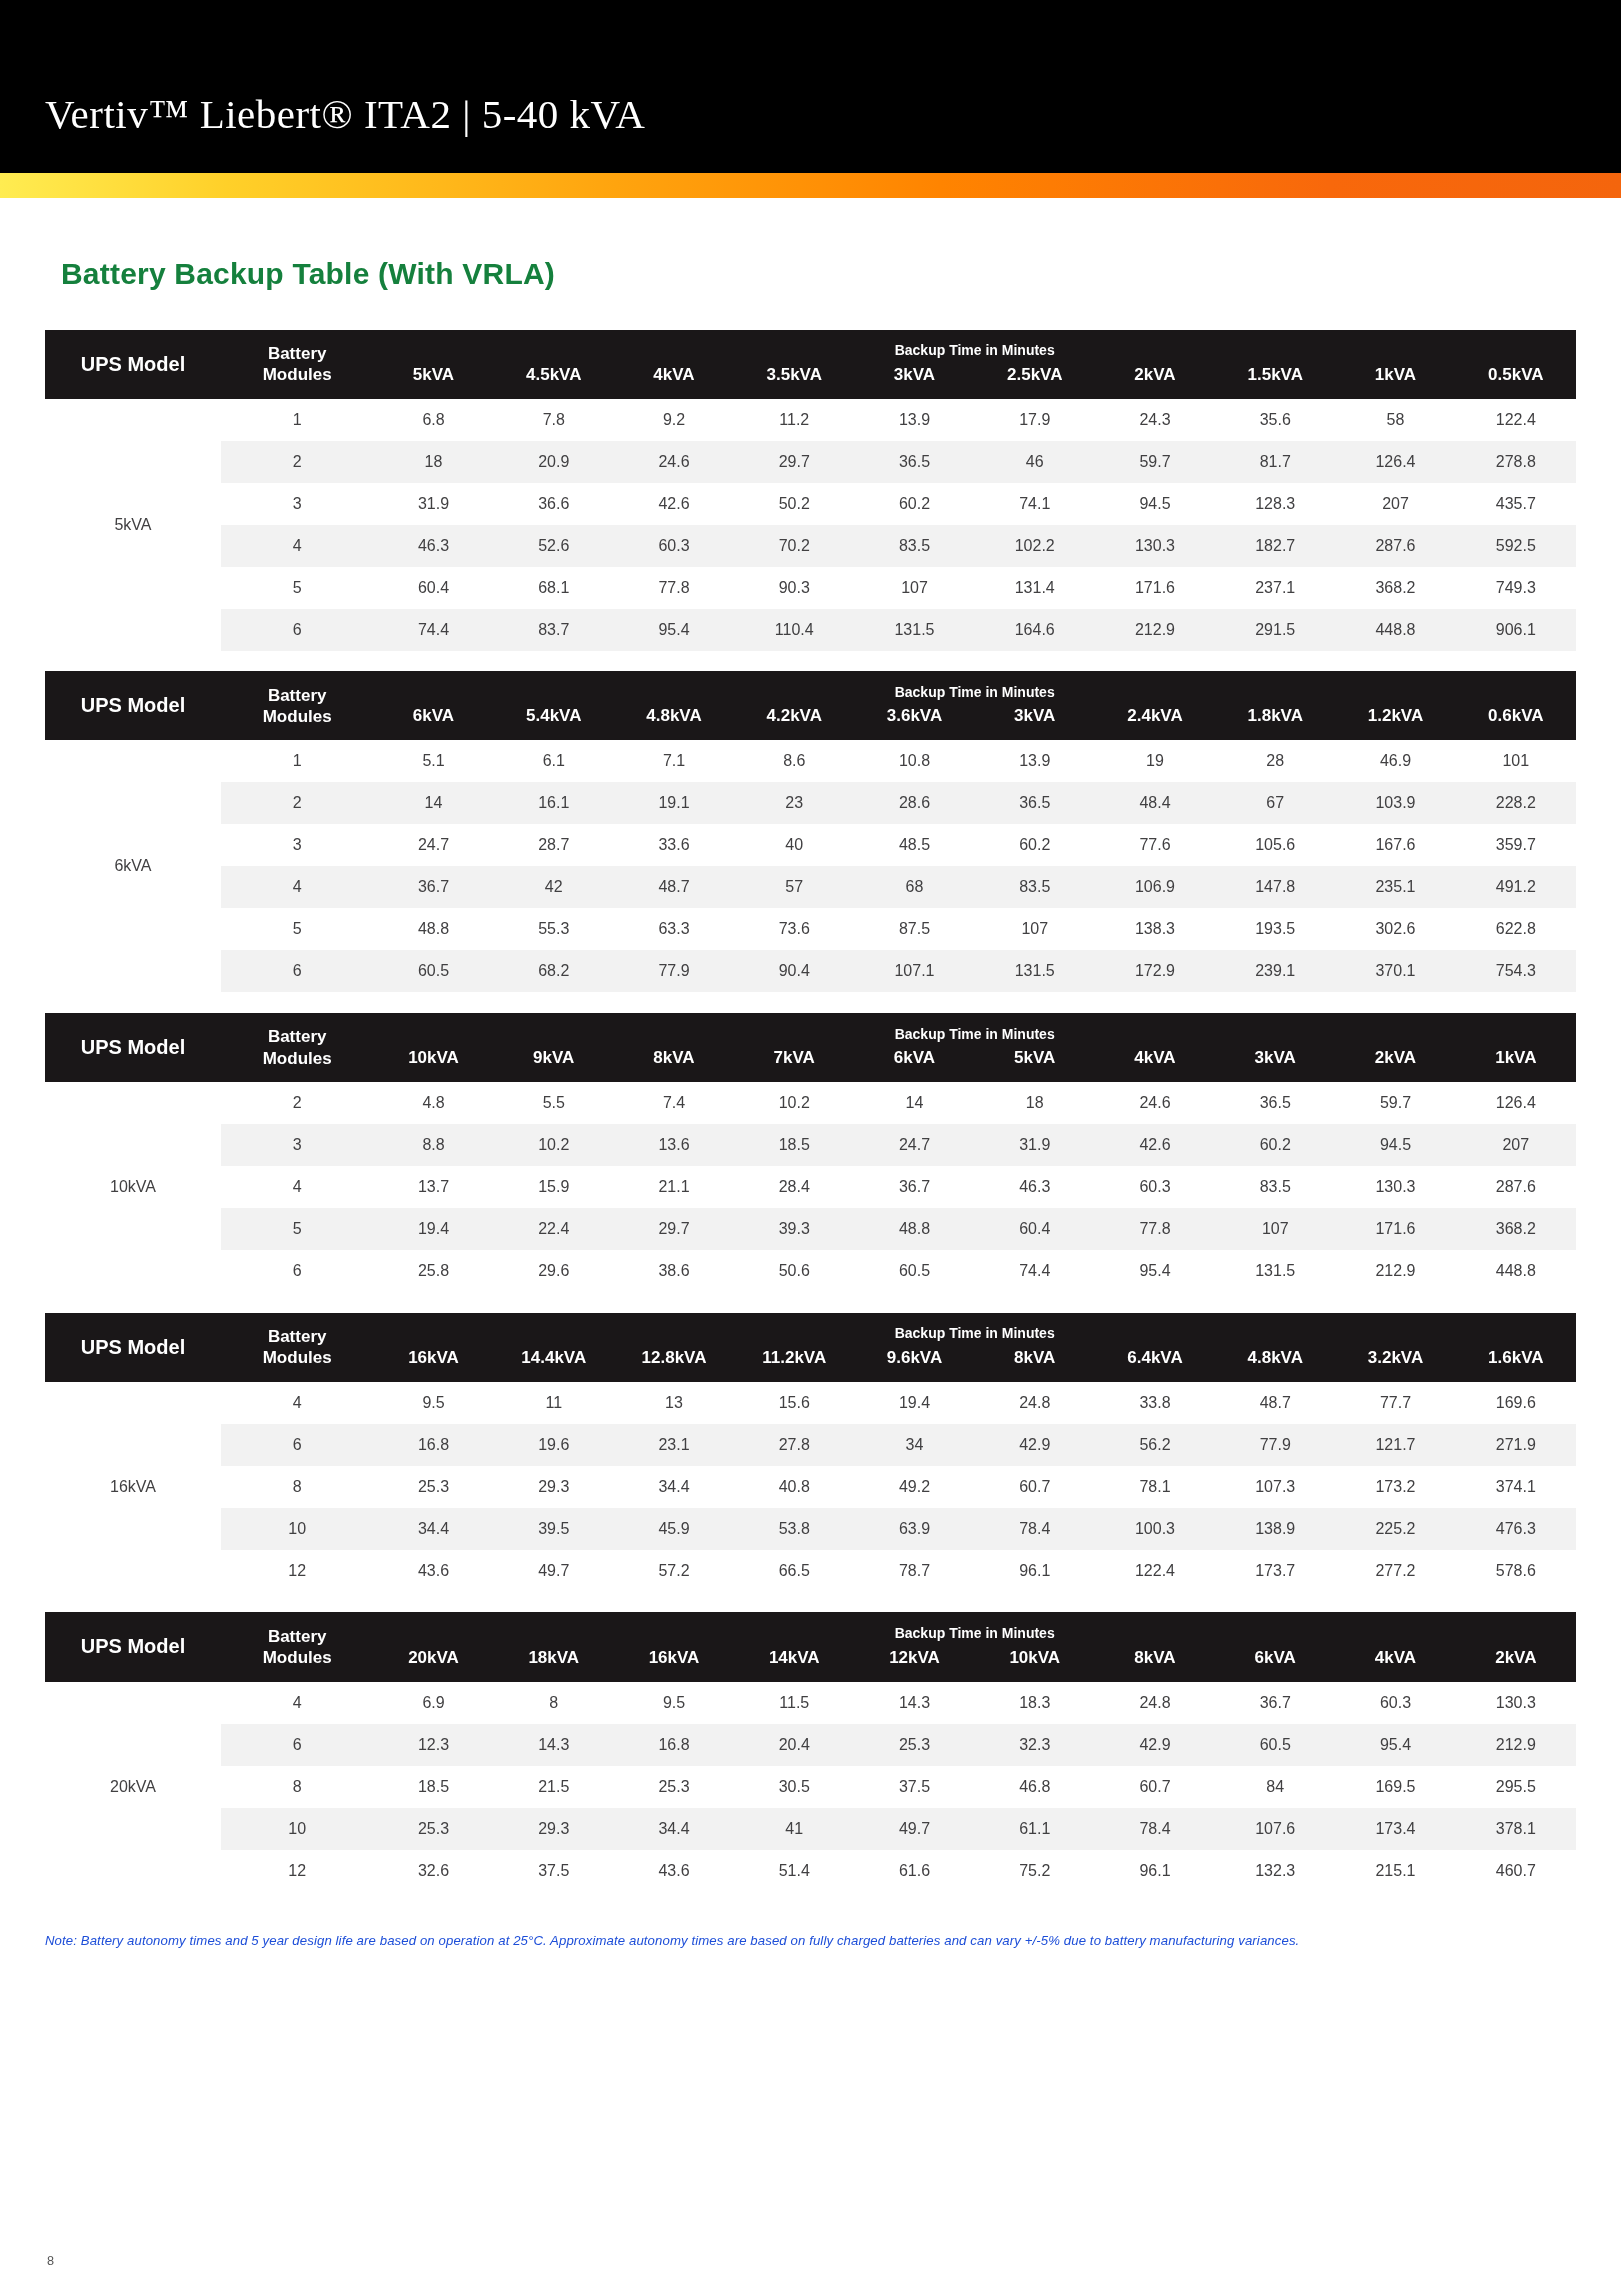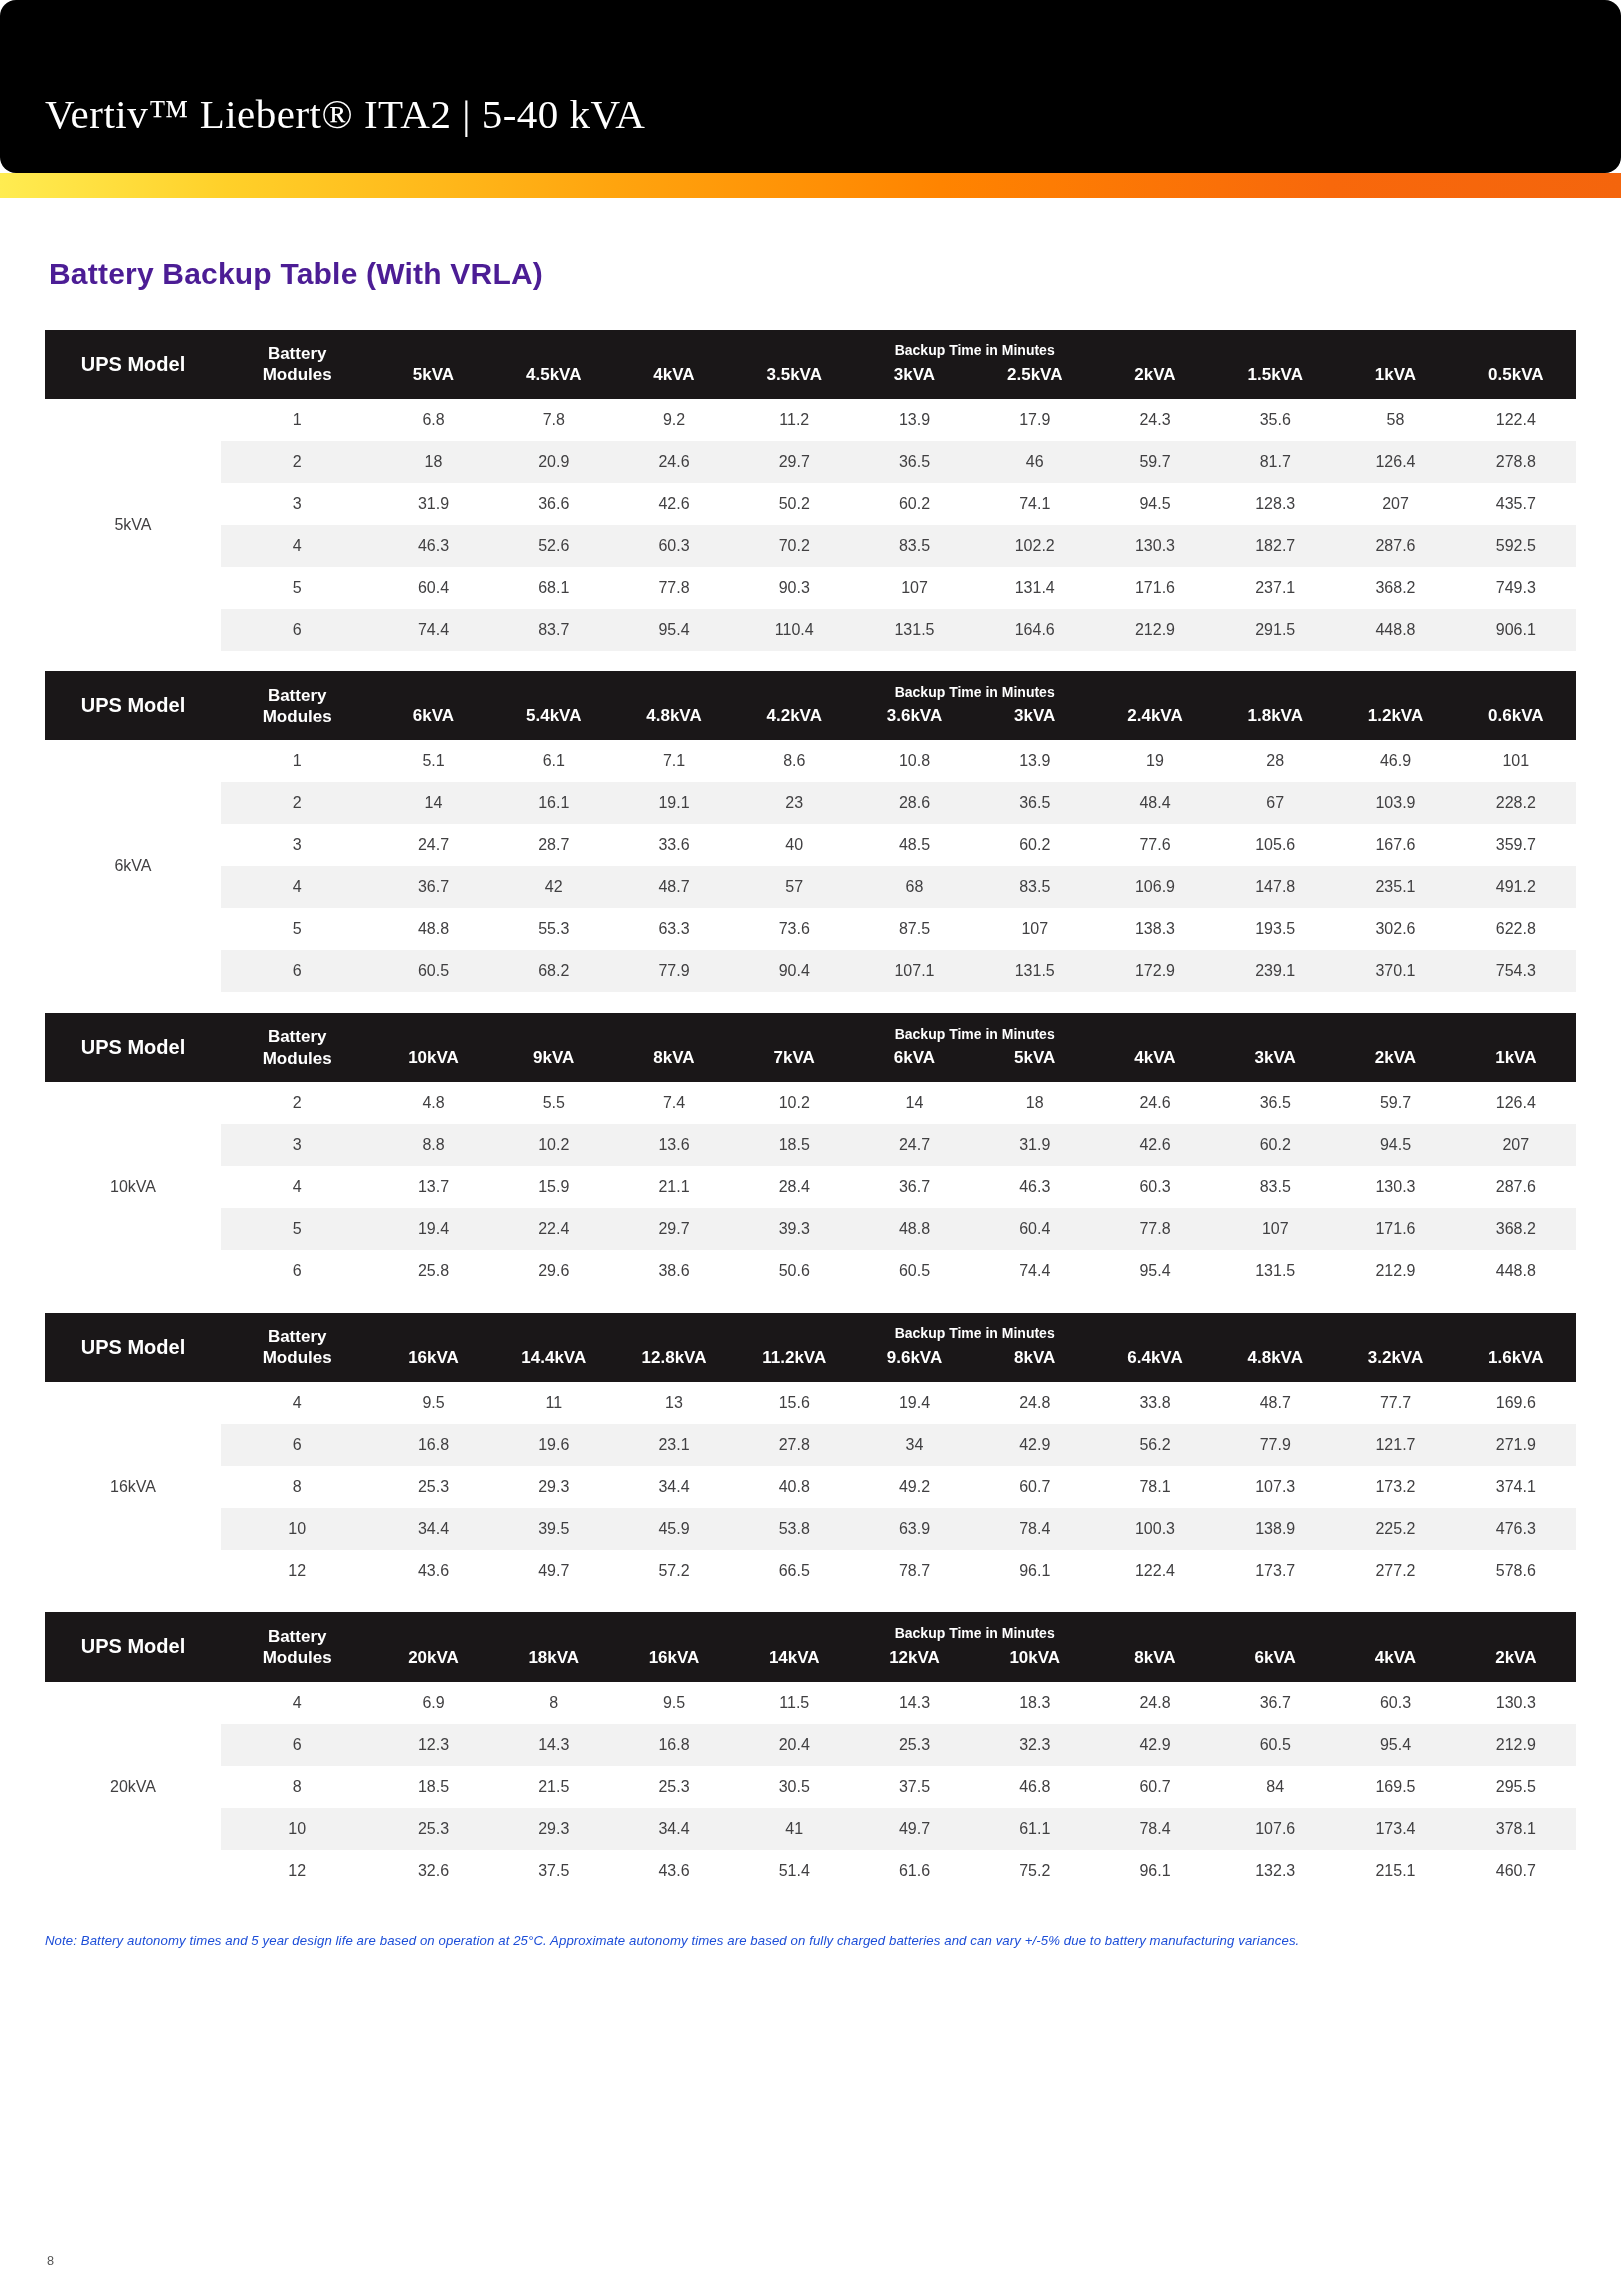--- a/index.html
+++ b/index.html
@@ -7,37 +7,37 @@
     position:relative;
     width:1621px; height:2293px;
     background:#ffffff;
     font-family:"Liberation Sans", sans-serif;
     overflow:hidden;
   }
   
   .banner {
     height:173px; background:#000000;
     display:flex; align-items:flex-end;
-    padding:0 0 35px 45px; box-sizing:border-box;border-radius:16px;
+    padding:0 0 35px 45px; box-sizing:border-box;
   }
   .banner-title {
     margin:0; color:#ffffff;
     font-family:"Liberation Serif", serif;
     font-weight:400; font-size:41px; letter-spacing:0.5px;
     white-space:nowrap;
   }
   .gradient-bar {
     height:24.5px;
     background:linear-gradient(90deg,#ffec51 0%,#ffd029 14%,#ffa40e 38%,#ff8400 58%,#f8680b 82%,#f4650d 100%);
   }
   
   .content { padding:0 45px; box-sizing:border-box; }
   .section-title {
-    margin:59px 0 39px 4px;
-    font-size:30px; font-weight:700; color:#4c1d95; letter-spacing:0.2px;
+    margin:59px 0 39px 16px;
+    font-size:30px; font-weight:700; color:#15803d; letter-spacing:0.2px;
   }
   
   table.bb-table {
     width:100%; border-collapse:collapse; table-layout:fixed;
     margin:0 0 20.6px 0;
   }
   table.bb-table thead th {
     background:#1A1718; color:#ffffff; font-weight:700; text-align:center;
     line-height:1.25;
   }

